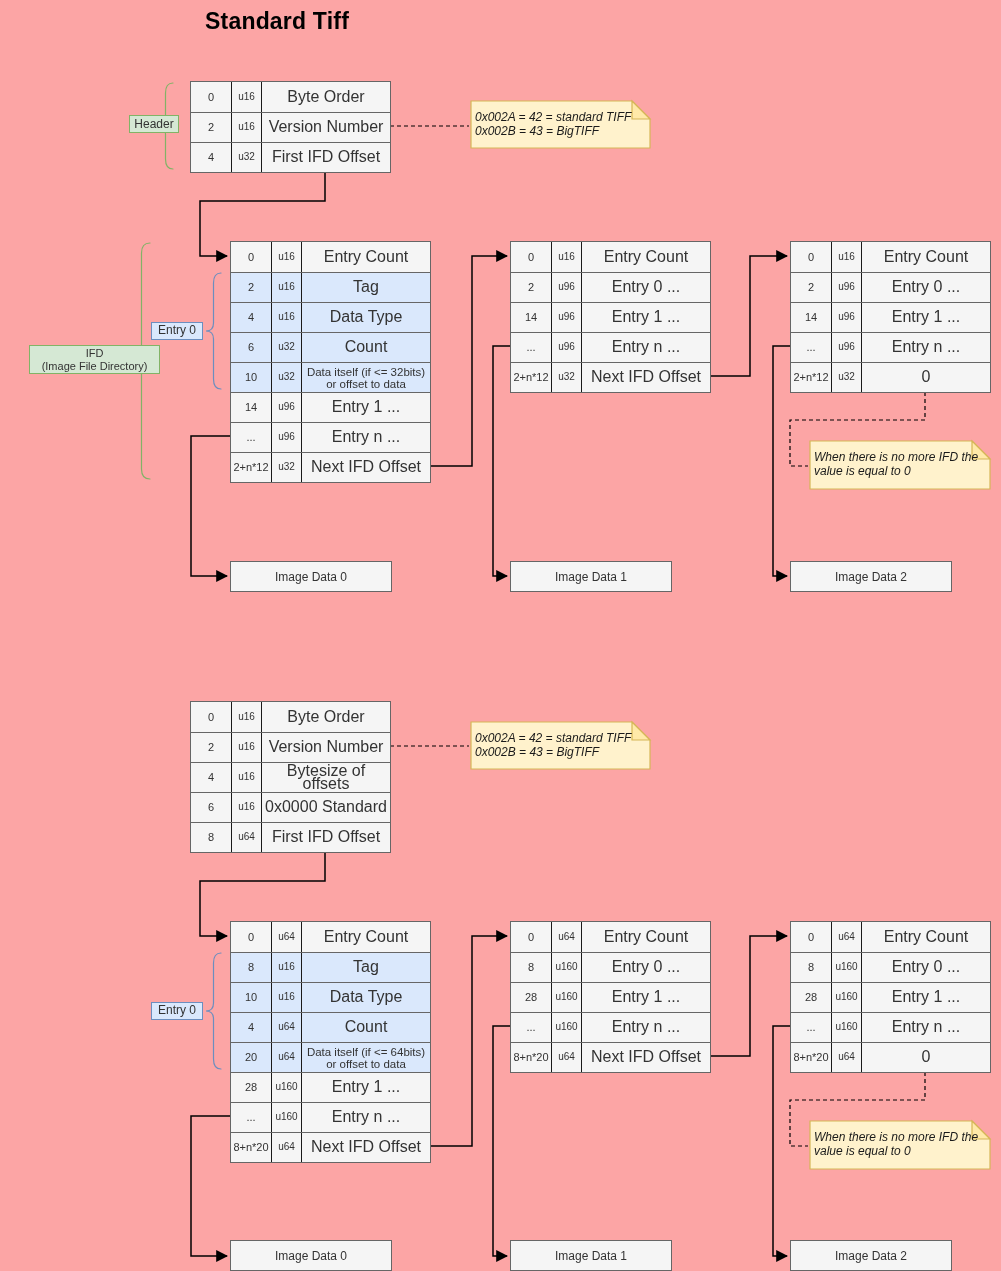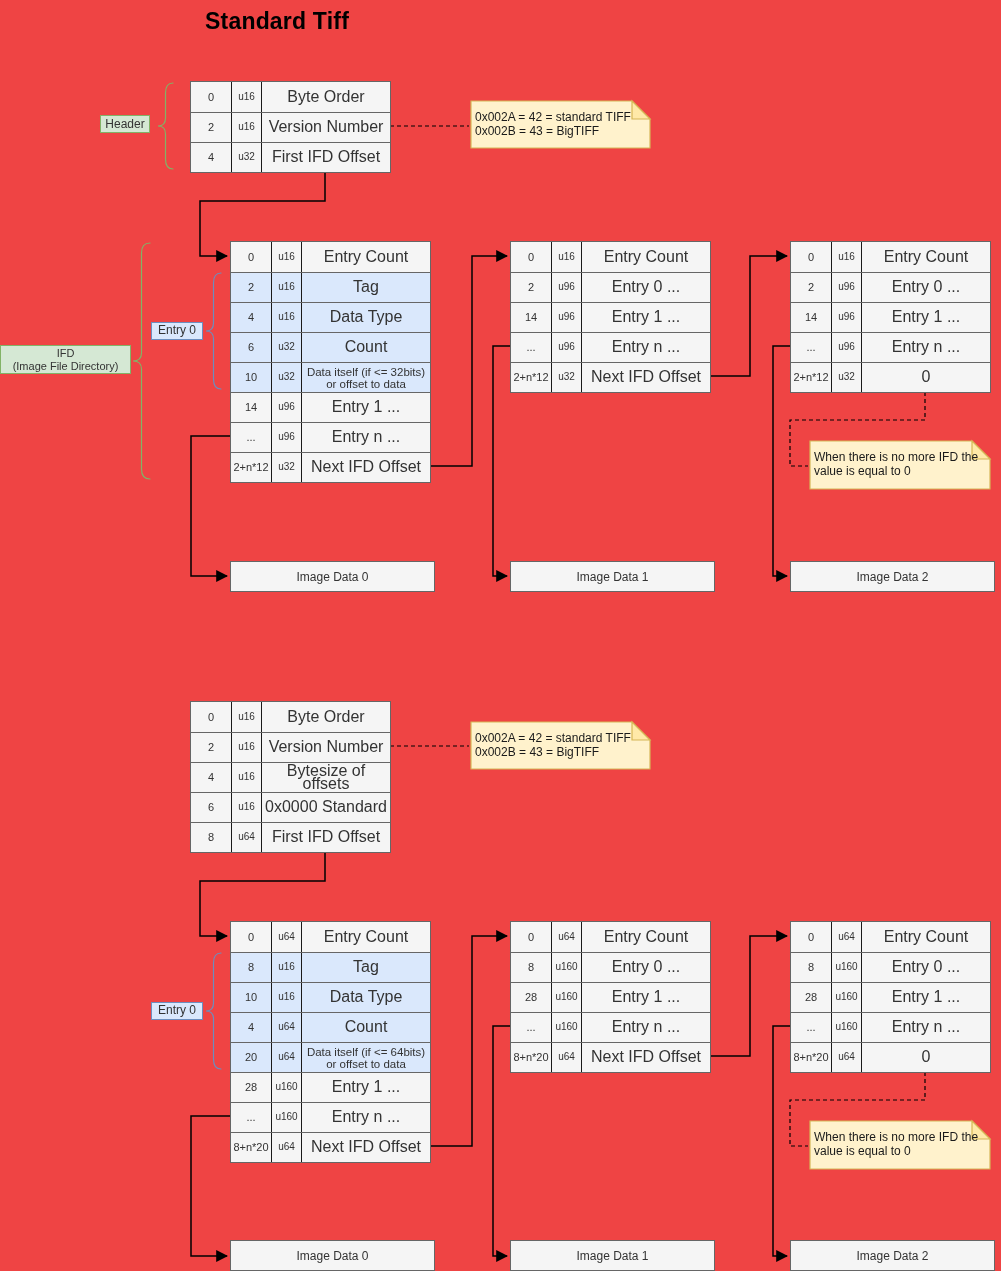--- a/index.html
+++ b/index.html
@@ -1,17 +1,17 @@
 <!DOCTYPE html>
 <html style="--table_fill: #f5f5f5; --table_border: #666666; --highlight_fill: #dae8fc; --highlight_border: #6c8ebf; --label_green_fill: #d5e8d4; --label_green_border: #82b366; --note_fill: #fff2cc; --note_border: #d6b656; --arrow: #000000;"><head>
 <meta charset="utf-8">
 <style>
   html,body { margin:0; padding:0; background:#ffffff; }
   #canvas {
-    position:relative; width:1001px; height:1271px; background:#ef4444;
+    position:relative; width:1001px; height:1271px; background:#fca5a5;
     font-family:"Liberation Sans", "DejaVu Sans", sans-serif; overflow:hidden;
   }
   #overlay { position:absolute; left:0; top:0; z-index:1; }
   .abs { position:absolute; z-index:2; }
 
   .title { font-weight:bold; font-size:23px; color:#000; width:220px; text-align:center; letter-spacing:0.2px; }
 
   .dtable { position:absolute; z-index:2; width:201px; background:var(--table_fill,#f5f5f5);
             border:1px solid var(--table_border,#666); box-sizing:border-box; }
   .trow { display:grid; grid-template-columns:40px 30px 1fr; height:30px; box-sizing:border-box; }
@@ -19,34 +19,34 @@
   .trow.hl { background:var(--highlight_fill,#dae8fc); }
   .tcell { display:flex; align-items:center; justify-content:center; text-align:center;
            font-size:12px; line-height:12.5px; color:#333; padding:0 2px; overflow:hidden;
            box-sizing:border-box; white-space:pre-line; }
   .tcell:nth-child(n+2) { border-left:1px solid #1a1a1a; }
   .tcell.offset { font-size:11px; padding:0 1px; }
   .tcell.type { font-size:10px; padding:0 1px; }
   .tcell.desc { font-size:16px; }
   .trow.twoline .tcell.desc { font-size:11.5px; line-height:12px; }
 
-  .ibox { position:absolute; z-index:2; width:205px; height:31px; background:var(--table_fill,#f5f5f5);
+  .ibox { position:absolute; z-index:2; width:162px; height:31px; background:var(--table_fill,#f5f5f5);
           border:1px solid var(--table_border,#666); box-sizing:border-box;
           display:flex; align-items:center; justify-content:center; font-size:12px; color:#333; }
 
   .glabel { position:absolute; z-index:3; background:var(--label_green_fill,#d5e8d4);
             border:1px solid var(--label_green_border,#82b366); box-sizing:border-box; color:#333;
             display:flex; flex-direction:column; align-items:center; justify-content:center;
-            text-align:center; font-size:12px; line-height:13px; }
+            text-align:center; font-size:12px; line-height:13px;margin-left:29px; }
   .blabel { position:absolute; z-index:3; background:var(--highlight_fill,#dae8fc);
             border:1px solid var(--highlight_border,#6c8ebf); box-sizing:border-box; color:#333;
             display:flex; align-items:flex-start; justify-content:center; font-size:12px; }
   .glabel.small { font-size:11px; line-height:13px; }
 
-  .notetext { position:absolute; z-index:3; font-size:12px; line-height:13.5px; color:#1a1a1a; }
+  .notetext { position:absolute; z-index:3; font-size:12px; line-height:13.5px; color:#1a1a1a;font-style:italic; }
 </style>
 </head>
 <body>
 
 <div id="canvas">
 
   <svg id="overlay" width="1001" height="1271" viewBox="0 0 1001 1271">
     <defs>
       <marker id="arrow" viewBox="0 0 10 10" markerWidth="8" markerHeight="8" refX="9" refY="5" orient="auto">
         <path d="M0,0 L10,5 L0,10 z" fill="#000"></path>

